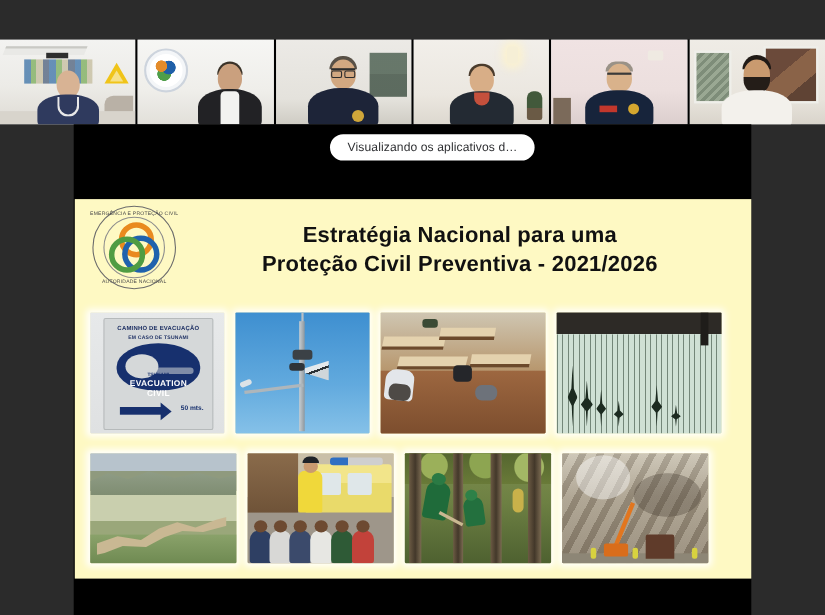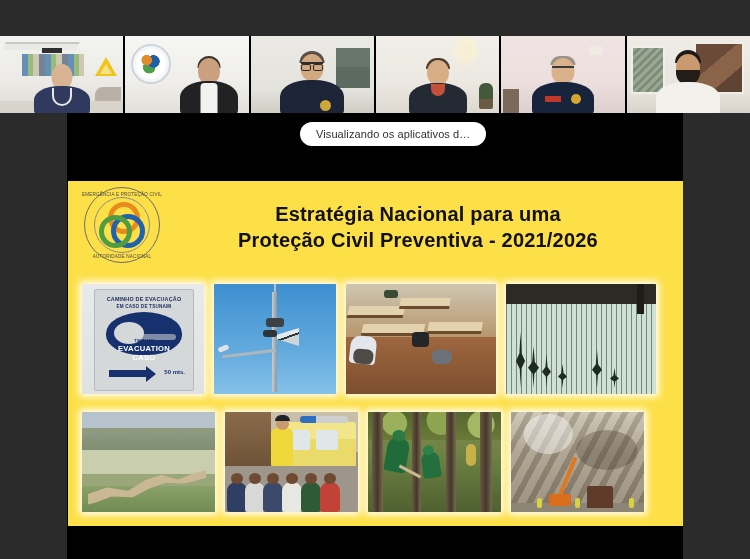--- a/index.html
+++ b/index.html
@@ -177,21 +177,21 @@
     left: 67px; top: 77px;
     width: 616px; height: 482px;
     background: #000;
   }
 
   
   .slide {
     position: absolute;
     left: 68px; top: 145px;
     width: 615px; height: 345px;
-    background: #fde047;
+    background: #fef9c3;
     overflow: hidden;
   }
 
   .slide-logo {
     position: absolute;
     left: 16px; top: 6px;
     width: 76px; height: 76px;
     border-radius: 50%;
   }
   .slide-logo .ring {
@@ -549,21 +549,21 @@
 
       <div class="row row-top">
 
         <div class="photo p-tsunami">
           <div class="sign">
             <div class="t1l">CAMINHO DE EVACUAÇÃO</div>
             <div class="t2l">EM CASO DE TSUNAMI</div>
             <div class="wavebox"></div>
             <div class="lbl1">TSUNAMI</div>
             <div class="lbl2">EVACUATION</div>
-            <div class="lbl3">CASO</div>
+            <div class="lbl3">CIVIL</div>
             <div class="arrow"></div>
             <div class="dist">50 mts.</div>
           </div>
         </div>
 
         <div class="photo p-weather">
           <div class="antenna"></div>
           <div class="mast"></div>
           <div class="sensor"></div>
           <div class="sensor2"></div>

